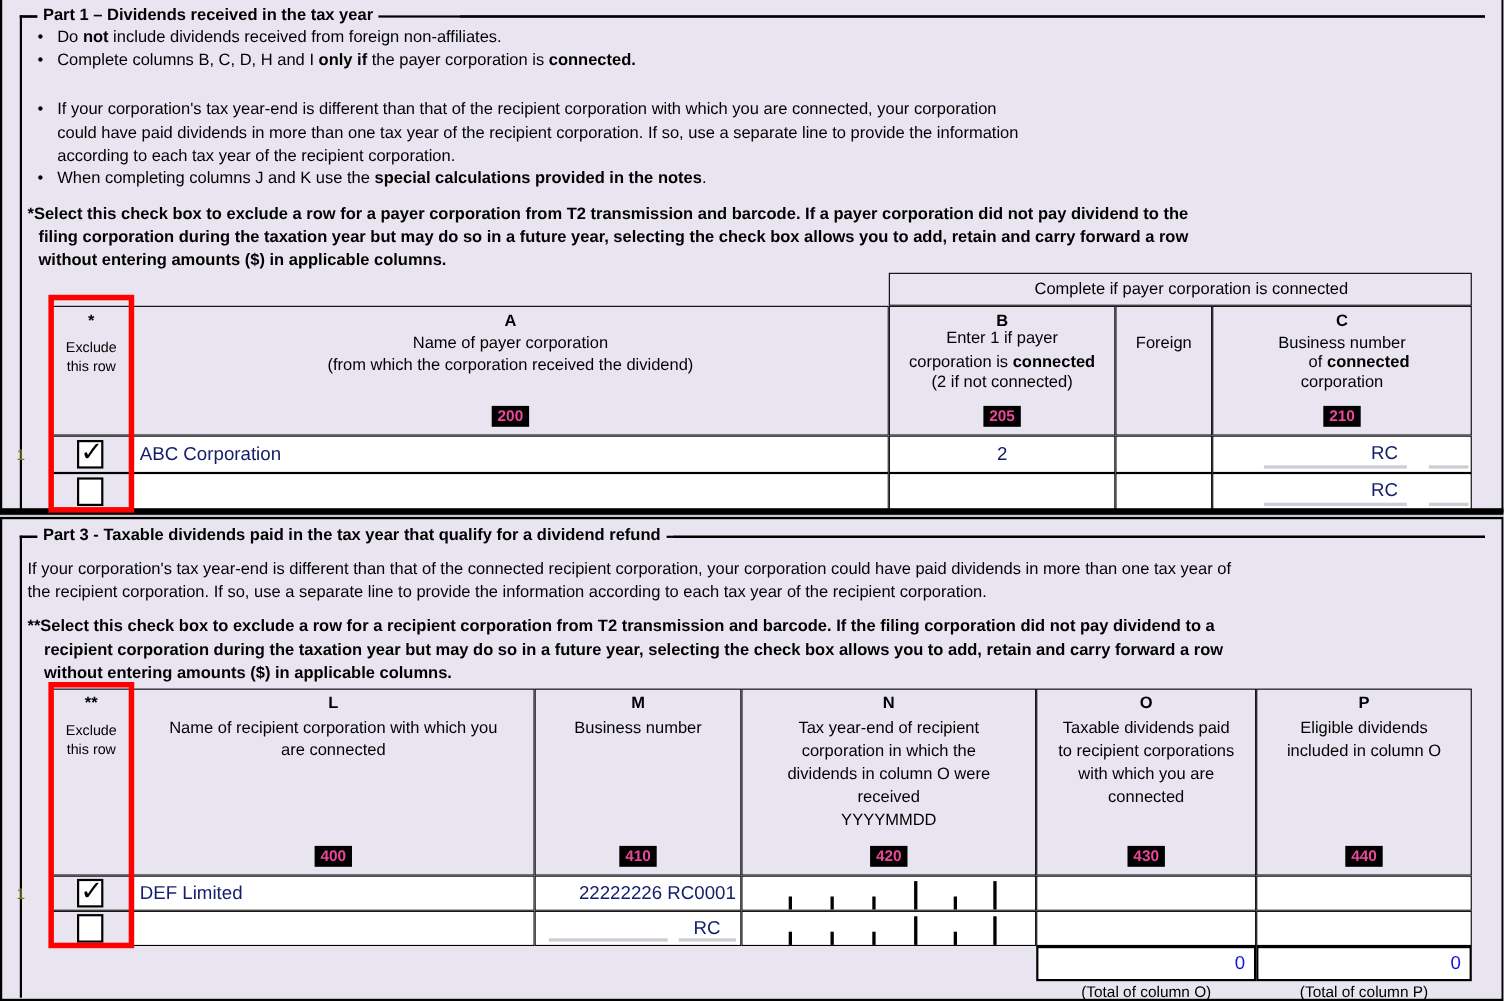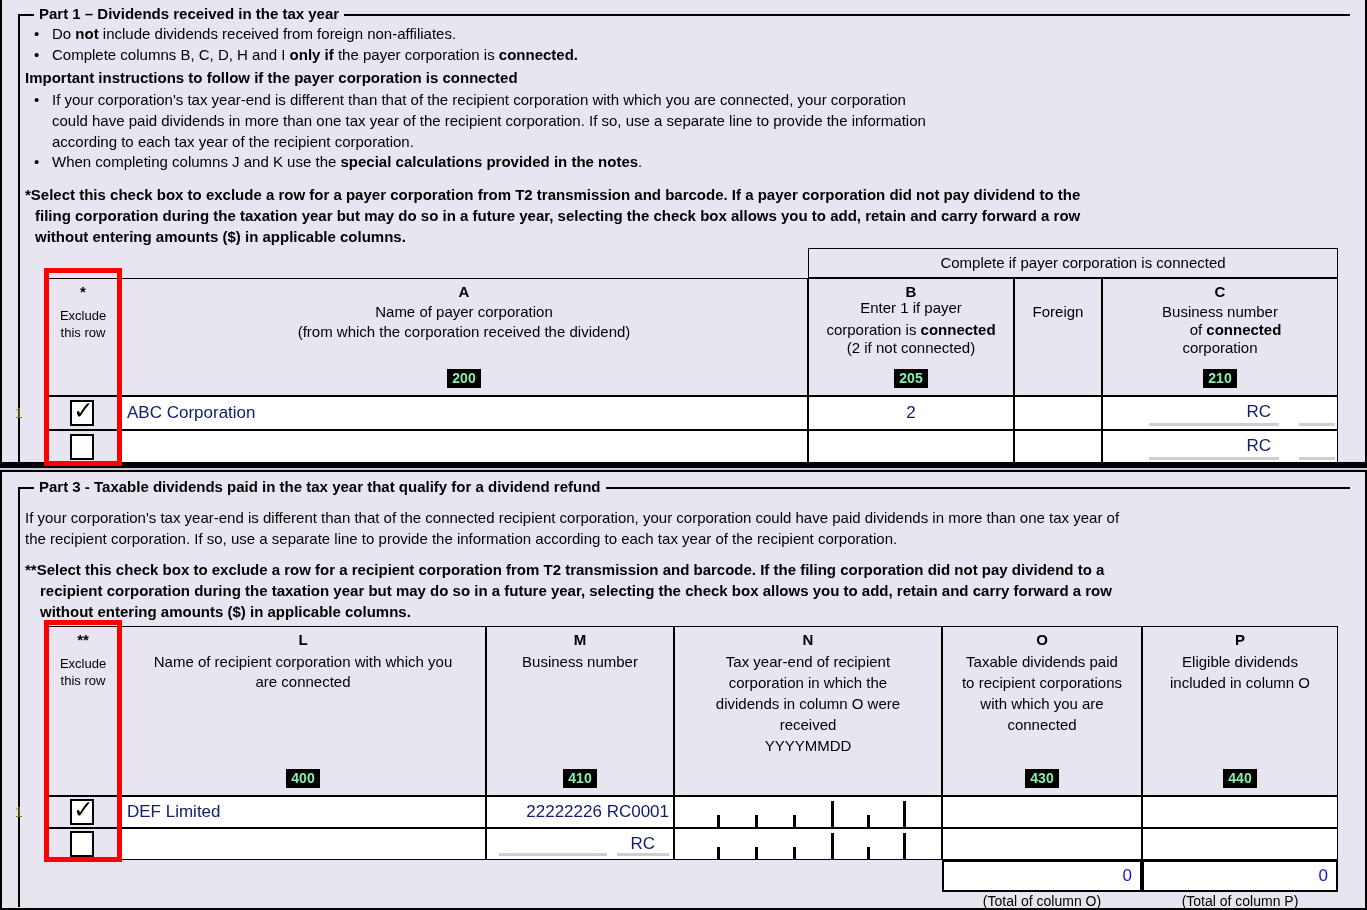--- a/index.html
+++ b/index.html
@@ -66,21 +66,21 @@
     text-align: center;
     line-height: 18px;
     overflow: hidden;
     padding-left: 20px;
   }
   .cell.white { background: #ffffff; }
   .hdr-letter { font-weight: bold; font-size: 15px; display: block; }
   .fieldtag {
     display: inline-block;
     background: #000;
-    color: #86efac;
+    color: #ec4899;
     font-weight: bold;
     font-size: 14px;
     padding: 1px 5px 2px 5px;
     line-height: 16px;
   }
   .tag-wrap { position: absolute; left: 0; right: 0; text-align: center; }
 
   .val {
     position: absolute;
     font-size: 17px;
@@ -154,21 +154,20 @@
   <div class="legend-rule" style="left:18px; top:14px; width:18px;"></div>
   <div class="legend-title" style="left:34px; top:6px;">Part 1 – Dividends received in the tax year</div>
   <div class="legend-rule" style="left:418px; top:14px; width:932px;"></div>
 
   <div class="txt" style="left:52px; top:24px;">
     <span style="position:absolute; left:-18px;">•</span><span>Do </span><span class="b">not</span><span> include dividends received from foreign non-affiliates.</span>
   </div>
   <div class="txt" style="left:52px; top:45px;">
     <span style="position:absolute; left:-18px;">•</span><span>Complete columns B, C, D, H and I </span><span class="b">only if</span><span> the payer corporation is </span><span class="b">connected.</span>
   </div>
-  <div class="txt b" style="left:25px; top:68px;">Important instructions to follow if the payer corporation is connected</div>
 
   <div class="txt" style="left:52px; top:90px;">
     <span style="position:absolute; left:-18px;">•</span><span>If your corporation's tax year-end is different than that of the recipient corporation with which you are connected, your corporation</span>
   </div>
   <div class="txt" style="left:52px; top:111px;">could have paid dividends in more than one tax year of the recipient corporation. If so, use a separate line to provide the information</div>
   <div class="txt" style="left:52px; top:132px;">according to each tax year of the recipient corporation.</div>
 
   <div class="txt" style="left:52px; top:152px;">
     <span style="position:absolute; left:-18px;">•</span><span>When completing columns J and K use the </span><span class="b">special calculations provided in the notes</span><span>.</span>
   </div>
@@ -288,20 +287,21 @@
     <div class="tag-wrap" style="top:142px;"><span class="fieldtag">410</span></div>
   </div>
 
   <div class="cell" style="left:674px; top:626px; width:268px; height:170px;">
     <div style="position:absolute; left:0; right:0; top:4px;" class="hdr-letter">N</div>
     <div style="position:absolute; left:0; right:0; top:26px; font-size:15px;">Tax year-end of recipient</div>
     <div style="position:absolute; left:0; right:0; top:47px; font-size:15px;">corporation in which the</div>
     <div style="position:absolute; left:0; right:0; top:68px; font-size:15px;">dividends in column O were</div>
     <div style="position:absolute; left:0; right:0; top:89px; font-size:15px;">received</div>
     <div style="position:absolute; left:0; right:0; top:110px; font-size:15px;">YYYYMMDD</div>
+    <div class="tag-wrap" style="top:142px;"><span class="fieldtag">420</span></div>
   </div>
 
   <div class="cell" style="left:942px; top:626px; width:200px; height:170px;">
     <div style="position:absolute; left:0; right:0; top:4px;" class="hdr-letter">O</div>
     <div style="position:absolute; left:0; right:0; top:26px; font-size:15px;">Taxable dividends paid</div>
     <div style="position:absolute; left:0; right:0; top:47px; font-size:15px;">to recipient corporations</div>
     <div style="position:absolute; left:0; right:0; top:68px; font-size:15px;">with which you are</div>
     <div style="position:absolute; left:0; right:0; top:89px; font-size:15px;">connected</div>
     <div class="tag-wrap" style="top:142px;"><span class="fieldtag">430</span></div>
   </div>

